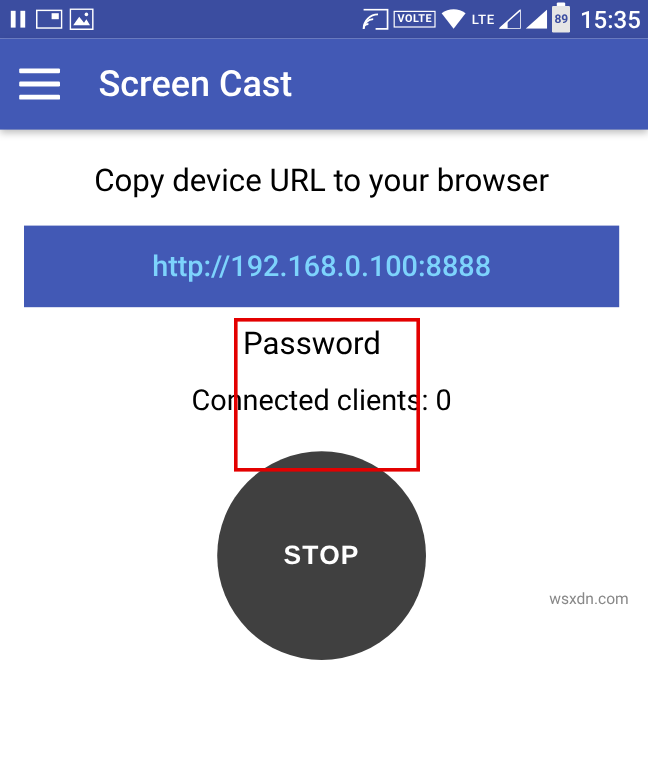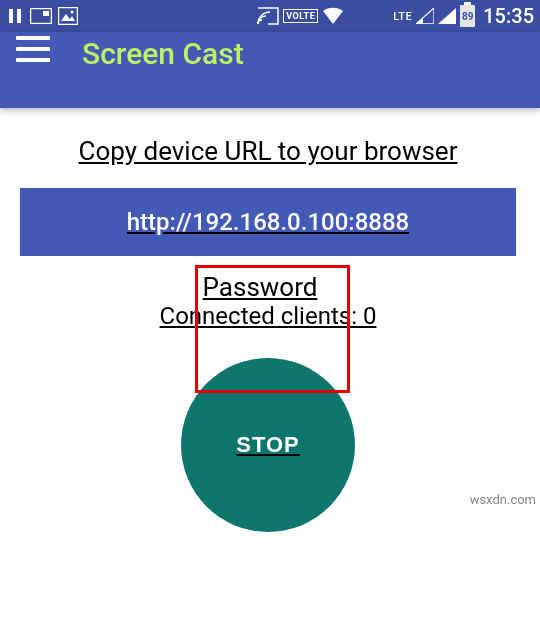--- a/index.html
+++ b/index.html
@@ -10,62 +10,62 @@
     padding: 0 6px; font-size: 18px; font-weight: 500;
   }
   .status-left, .status-right { display: flex; align-items: center; gap: 6px; }
   .status-right { gap: 4px; }
   .ico { display: inline-flex; align-items: center; justify-content: center; }
   .ico svg { display: block; }
   .volte {
     border: 1.5px solid #fff; font-size: 9px; font-weight: 700;
     padding: 0 2px; line-height: 12px; letter-spacing: 0.5px;
   }
-  .lte { font-size: 11px; font-weight: 500; letter-spacing: 0.5px; margin-left: 45px; }
+  .lte { font-size: 11px; font-weight: 500; letter-spacing: 0.5px; }
   .batt {
     position: relative; width: 15px; height: 22px; background: #e5e5e5;
     display: flex; align-items: center; justify-content: center;
     color: #3b4da0; font-size: 10px; font-weight: 700; border-radius: 1px;
   }
   .batt::before {
     content: ""; position: absolute; top: -3px; left: 4px; width: 7px; height: 3px;
     background: #fff; border-radius: 1px 1px 0 0;
   }
   .clock { font-size: 20px; margin-left: 4px; }
 
   .appbar {
-    width: 100%; height: 76px; background: #4259b5; color: #bef264;
-    display: flex; padding: 4px 16px; gap: 32px;
+    width: 100%; height: 76px; background: #4259b5; color: #ffffff;
+    display: flex; align-items: center; padding: 4px 16px; gap: 32px;
     box-shadow: 0 3px 6px rgba(0,0,0,0.25);
   }
   .hamburger { width: 34px; height: 26px; display: flex; flex-direction: column; justify-content: space-between; cursor: pointer; }
   .hamburger span { display: block; width: 100%; height: 4px; background: #fff; border-radius: 1px; }
   .app-title { font-size: 30px; font-weight: 500; }
 
-  .content { width: 100%; padding: 28px 4px 0 0; text-align: center; color: #000; text-decoration: underline; }
+  .content { width: 100%; padding: 28px 4px 0 0; text-align: center; color: #000; }
   .instruction { font-size: 26px; font-weight: 400; margin-bottom: 22px; }
   .bar {
-    width: calc(100% - 40px); margin: 0 20px; background: #4259b5; color: #ffffff;
+    width: calc(100% - 40px); margin: 0 20px; background: #4259b5; color: #7dd3fc;
     font-size: 24px; font-weight: 500; padding: 20px 0; text-align: center;
   }
   .pw-label { font-size: 26px; margin: 16px 16px 0 0; }
   .pw-bar { margin-top: 8px; font-weight: 700; }
   .highlight-box {
     position: absolute; border: 3px solid #e30000;
     left: 195px; top: 265px; width: 155px; height: 128px; pointer-events: none;
   }
-  .clients { font-size: 24px; }
+  .clients { font-size: 24px; margin-top: 18px; }
   .stop-btn {
-    width: 174px; height: 174px; border-radius: 50%; background: #0f766e; border: none;
+    width: 174px; height: 174px; border-radius: 50%; background: #404040; border: none;
     color: #fff; font-size: 22px; font-weight: 700; letter-spacing: 1px;
     margin: 28px auto 0 auto; display: flex; align-items: center; justify-content: center;
     cursor: pointer;
   }
   .watermark {
-    position: absolute; bottom: 4px; right: 4px; font-size: 13px; color: #888;
+    position: absolute; bottom: 4px; right: 16px; font-size: 13px; color: #888;
   }
   .wrap { position: relative; width: 540px; height: 511px; }
 </style>
 </head>
 <body>
 <div class="wrap">
 
 <div class="statusbar">
   <div class="status-left">
     <span class="ico">

